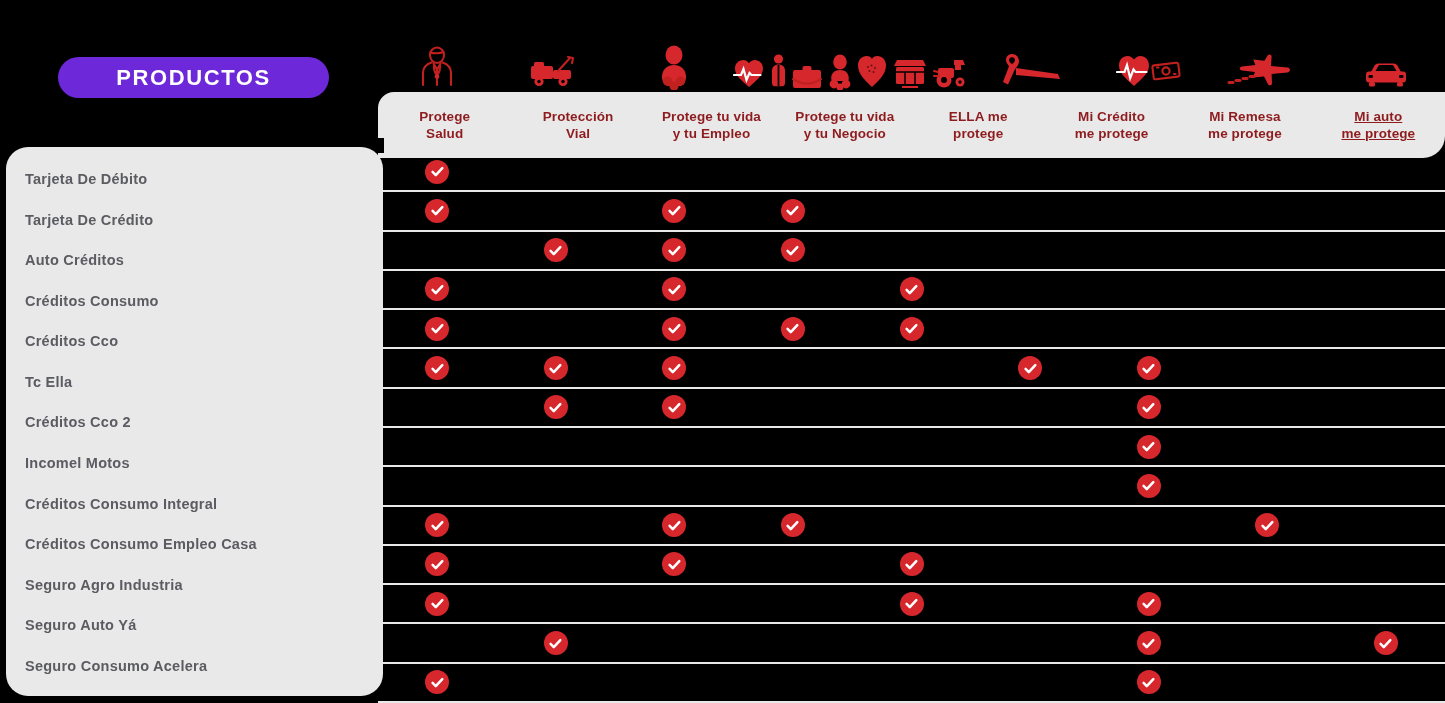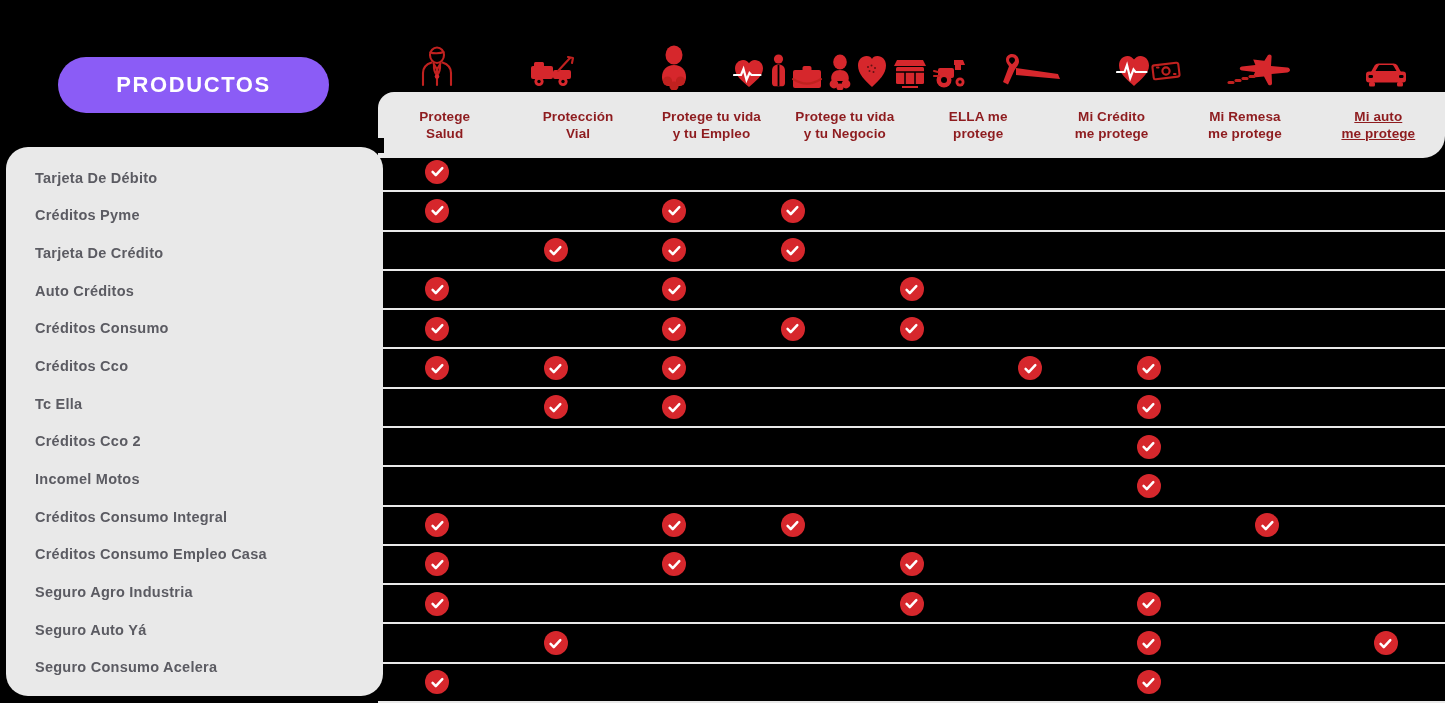--- a/index.html
+++ b/index.html
@@ -19,22 +19,22 @@
     height: 703px;
     background: #000000;
   }
 
   
   .productos-badge {
     position: absolute;
     left: 58px;
     top: 57px;
     width: 271px;
-    height: 56px;
-    background: #8b5cf6;
+    height: 41px;
+    background: #6d28d9;
     border-radius: 29px;
     display: flex;
     align-items: center;
     justify-content: center;
   }
   .productos-badge-label {
     color: #FFFFFF;
     font-size: 22px;
     font-weight: bold;
     letter-spacing: 1.6px;
@@ -56,21 +56,20 @@
     left: 0; top: 0; right: 0; bottom: 0;
     padding: 12px 0 10px 0;
     display: flex;
     flex-direction: column;
   }
   .sidebar-item {
     flex: 1 1 0;
     display: flex;
     align-items: center;
     padding-left: 19px;
-    margin-left: 10px;
   }
   .sidebar-item-label {
     color: #5B5B62;
     font-size: 14.5px;
     font-weight: bold;
     letter-spacing: 0.25px;
     white-space: nowrap;
     font-family: "Liberation Sans", sans-serif;
   }
 
@@ -413,23 +412,20 @@
   </div>
 
   <div class="mask-left-top"></div>
 
   <div class="sidebar">
     <div class="sidebar-list" id="sidebar-list">
         <div class="sidebar-item">
           <span class="sidebar-item-label">Tarjeta De Débito</span>
         </div>
         <div class="sidebar-item">
-          <span class="sidebar-item-label">Créditos Pyme</span>
-        </div>
-        <div class="sidebar-item">
           <span class="sidebar-item-label">Tarjeta De Crédito</span>
         </div>
         <div class="sidebar-item">
           <span class="sidebar-item-label">Auto Créditos</span>
         </div>
         <div class="sidebar-item">
           <span class="sidebar-item-label">Créditos Consumo</span>
         </div>
         <div class="sidebar-item">
           <span class="sidebar-item-label">Créditos Cco</span>

